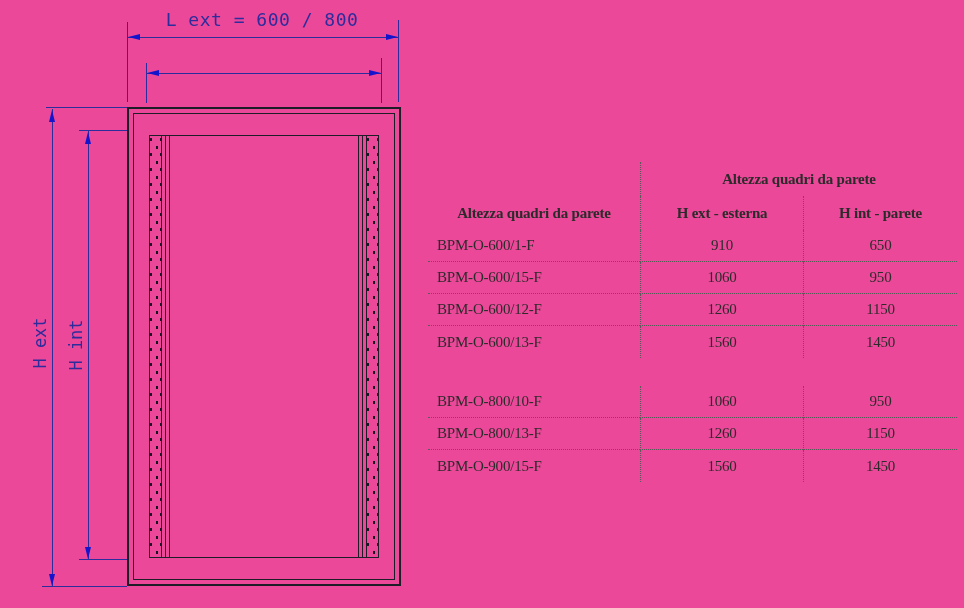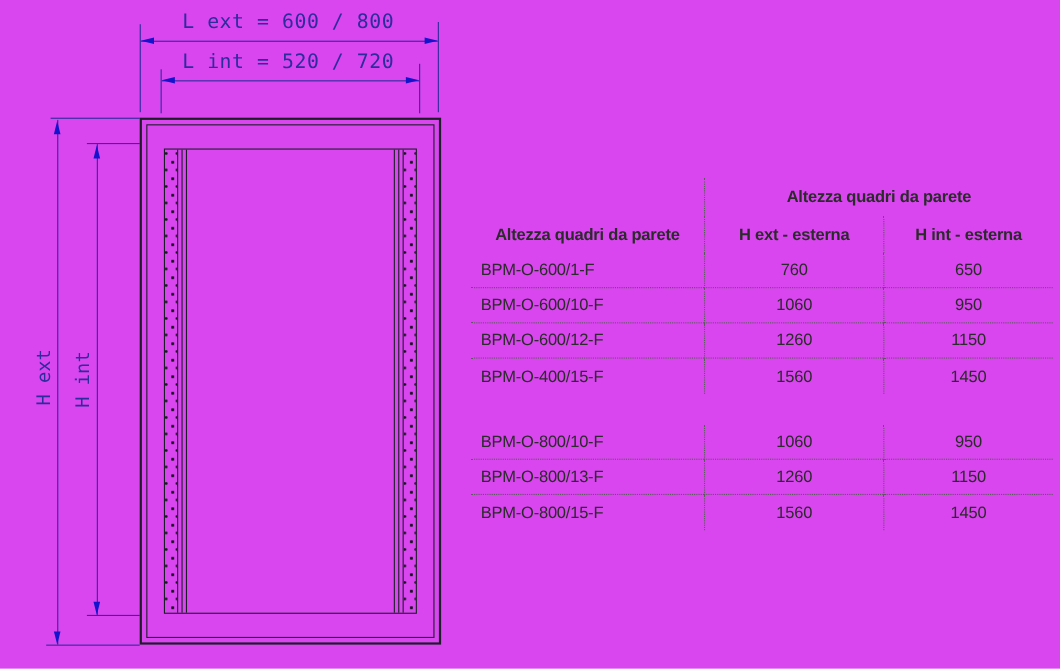--- a/index.html
+++ b/index.html
@@ -3,21 +3,21 @@
 <meta charset="utf-8">
 <style>
   :root{
     --dim-blue:#2c2c9c;
     --arrow-blue:#1414cc;
     --line-dark:#1d1d28;
     --text-dark:#2b2b2b;
     --dot-grey:#5a5a5a;
   }
   html,body{margin:0;padding:0;background:#ffffff;}
-  #stage{position:relative;width:964px;height:608px;background:#d946ef;overflow:hidden;
+  #stage{position:relative;width:964px;height:608px;background:#ec4899;overflow:hidden;
          font-family:"Liberation Sans",sans-serif;}
 
   
   .hline{position:absolute;height:1px;background:var(--dim-blue);}
   .vline{position:absolute;width:1px;background:var(--dim-blue);}
   .cadtext{position:absolute;font-family:"DejaVu Sans Mono",monospace;
            color:var(--dim-blue);font-size:18px;letter-spacing:.5px;white-space:nowrap;}
   .arr{position:absolute;width:0;height:0;}
   .arr-l{border-top:3px solid transparent;border-bottom:3px solid transparent;border-right:12px solid var(--arrow-blue);}
   .arr-r{border-top:3px solid transparent;border-bottom:3px solid transparent;border-left:12px solid var(--arrow-blue);}
@@ -44,21 +44,21 @@
   .rail-strip.right{right:0;border-left:1px solid var(--line-dark);}
   .rail-pair{position:absolute;top:0;bottom:0;width:3px;
              border-left:1px solid var(--line-dark);border-right:1px solid var(--line-dark);}
   .rail-pair.left{left:15px;}
   .rail-pair.right{right:15px;}
 
   
   .spec{position:absolute;left:428px;top:162px;width:529px;
         display:grid;grid-template-columns:212px 163px 154px;
         grid-template-rows:34px 34px 32px 32px 32px 32px 28px 32px 32px 32px;
-        color:var(--text-dark);font-size:15px;letter-spacing:-.2px;}
+        color:var(--text-dark);font-size:15px;letter-spacing:-.2px;font-family:Liberation Serif, serif;}
   .spec > * {display:contents;}
   .cell{display:flex;align-items:center;justify-content:center;}
   .cell.model{justify-content:flex-start;padding-left:9px;}
   .cell.bold{font-weight:700;}
   .vdot{border-left:1.6px dotted var(--dot-grey);}
   .sep > .cell{border-bottom:1.6px dotted var(--dot-grey);}
   .group-head{grid-column:2/4;display:flex;align-items:center;justify-content:center;
               font-weight:700;border-left:1.6px dotted var(--dot-grey);}
   .spacer-cell{border:none;}
 </style>
@@ -67,21 +67,20 @@
 
 <div id="stage">
 
   <div class="cadtext" style="left:137px;top:9px;width:250px;text-align:center;">L ext = 600 / 800</div>
   <div class="vline" style="left:127px;top:22px;height:80px;"></div>
   <div class="vline" style="left:398px;top:20px;height:82px;"></div>
   <div class="hline" style="left:128px;top:37px;width:270px;"></div>
   <div class="arr arr-l" style="left:128px;top:34px;"></div>
   <div class="arr arr-r" style="left:386px;top:34px;"></div>
 
-  <div class="cadtext" style="left:137px;top:46px;width:250px;text-align:center;">L int = 520 / 720</div>
   <div class="vline" style="left:146px;top:63px;height:40px;"></div>
   <div class="vline" style="left:381px;top:58px;height:45px;"></div>
   <div class="hline" style="left:147px;top:73px;width:234px;"></div>
   <div class="arr arr-l" style="left:147px;top:70px;"></div>
   <div class="arr arr-r" style="left:369px;top:70px;"></div>
 
   <div class="hline" style="left:46px;top:107px;width:81px;"></div>
   <div class="hline" style="left:42px;top:586px;width:85px;"></div>
   <div class="vline" style="left:52px;top:109px;height:477px;"></div>
   <div class="arr arr-u" style="left:49px;top:110px;"></div>
@@ -109,40 +108,40 @@
   <div class="spec">
 
     <div>
       <div class="cell"></div>
       <div class="group-head">Altezza quadri da parete</div>
     </div>
 
     <div>
       <div class="cell bold">Altezza quadri da parete</div>
       <div class="cell bold vdot">H ext - esterna</div>
-      <div class="cell bold vdot">H int - esterna</div>
+      <div class="cell bold vdot">H int - parete</div>
     </div>
 
     <div class="sep">
       <div class="cell model">BPM-O-600/1-F</div>
-      <div class="cell vdot">760</div>
+      <div class="cell vdot">910</div>
       <div class="cell vdot">650</div>
     </div>
     <div class="sep">
-      <div class="cell model">BPM-O-600/10-F</div>
+      <div class="cell model">BPM-O-600/15-F</div>
       <div class="cell vdot">1060</div>
       <div class="cell vdot">950</div>
     </div>
     <div class="sep">
       <div class="cell model">BPM-O-600/12-F</div>
       <div class="cell vdot">1260</div>
       <div class="cell vdot">1150</div>
     </div>
     <div>
-      <div class="cell model">BPM-O-400/15-F</div>
+      <div class="cell model">BPM-O-600/13-F</div>
       <div class="cell vdot">1560</div>
       <div class="cell vdot">1450</div>
     </div>
 
     <div>
       <div class="cell spacer-cell"></div>
       <div class="cell spacer-cell"></div>
       <div class="cell spacer-cell"></div>
     </div>
 
@@ -150,19 +149,19 @@
       <div class="cell model">BPM-O-800/10-F</div>
       <div class="cell vdot">1060</div>
       <div class="cell vdot">950</div>
     </div>
     <div class="sep">
       <div class="cell model">BPM-O-800/13-F</div>
       <div class="cell vdot">1260</div>
       <div class="cell vdot">1150</div>
     </div>
     <div>
-      <div class="cell model">BPM-O-800/15-F</div>
+      <div class="cell model">BPM-O-900/15-F</div>
       <div class="cell vdot">1560</div>
       <div class="cell vdot">1450</div>
     </div>
 
   </div>
 </div>
 
 </body></html>

